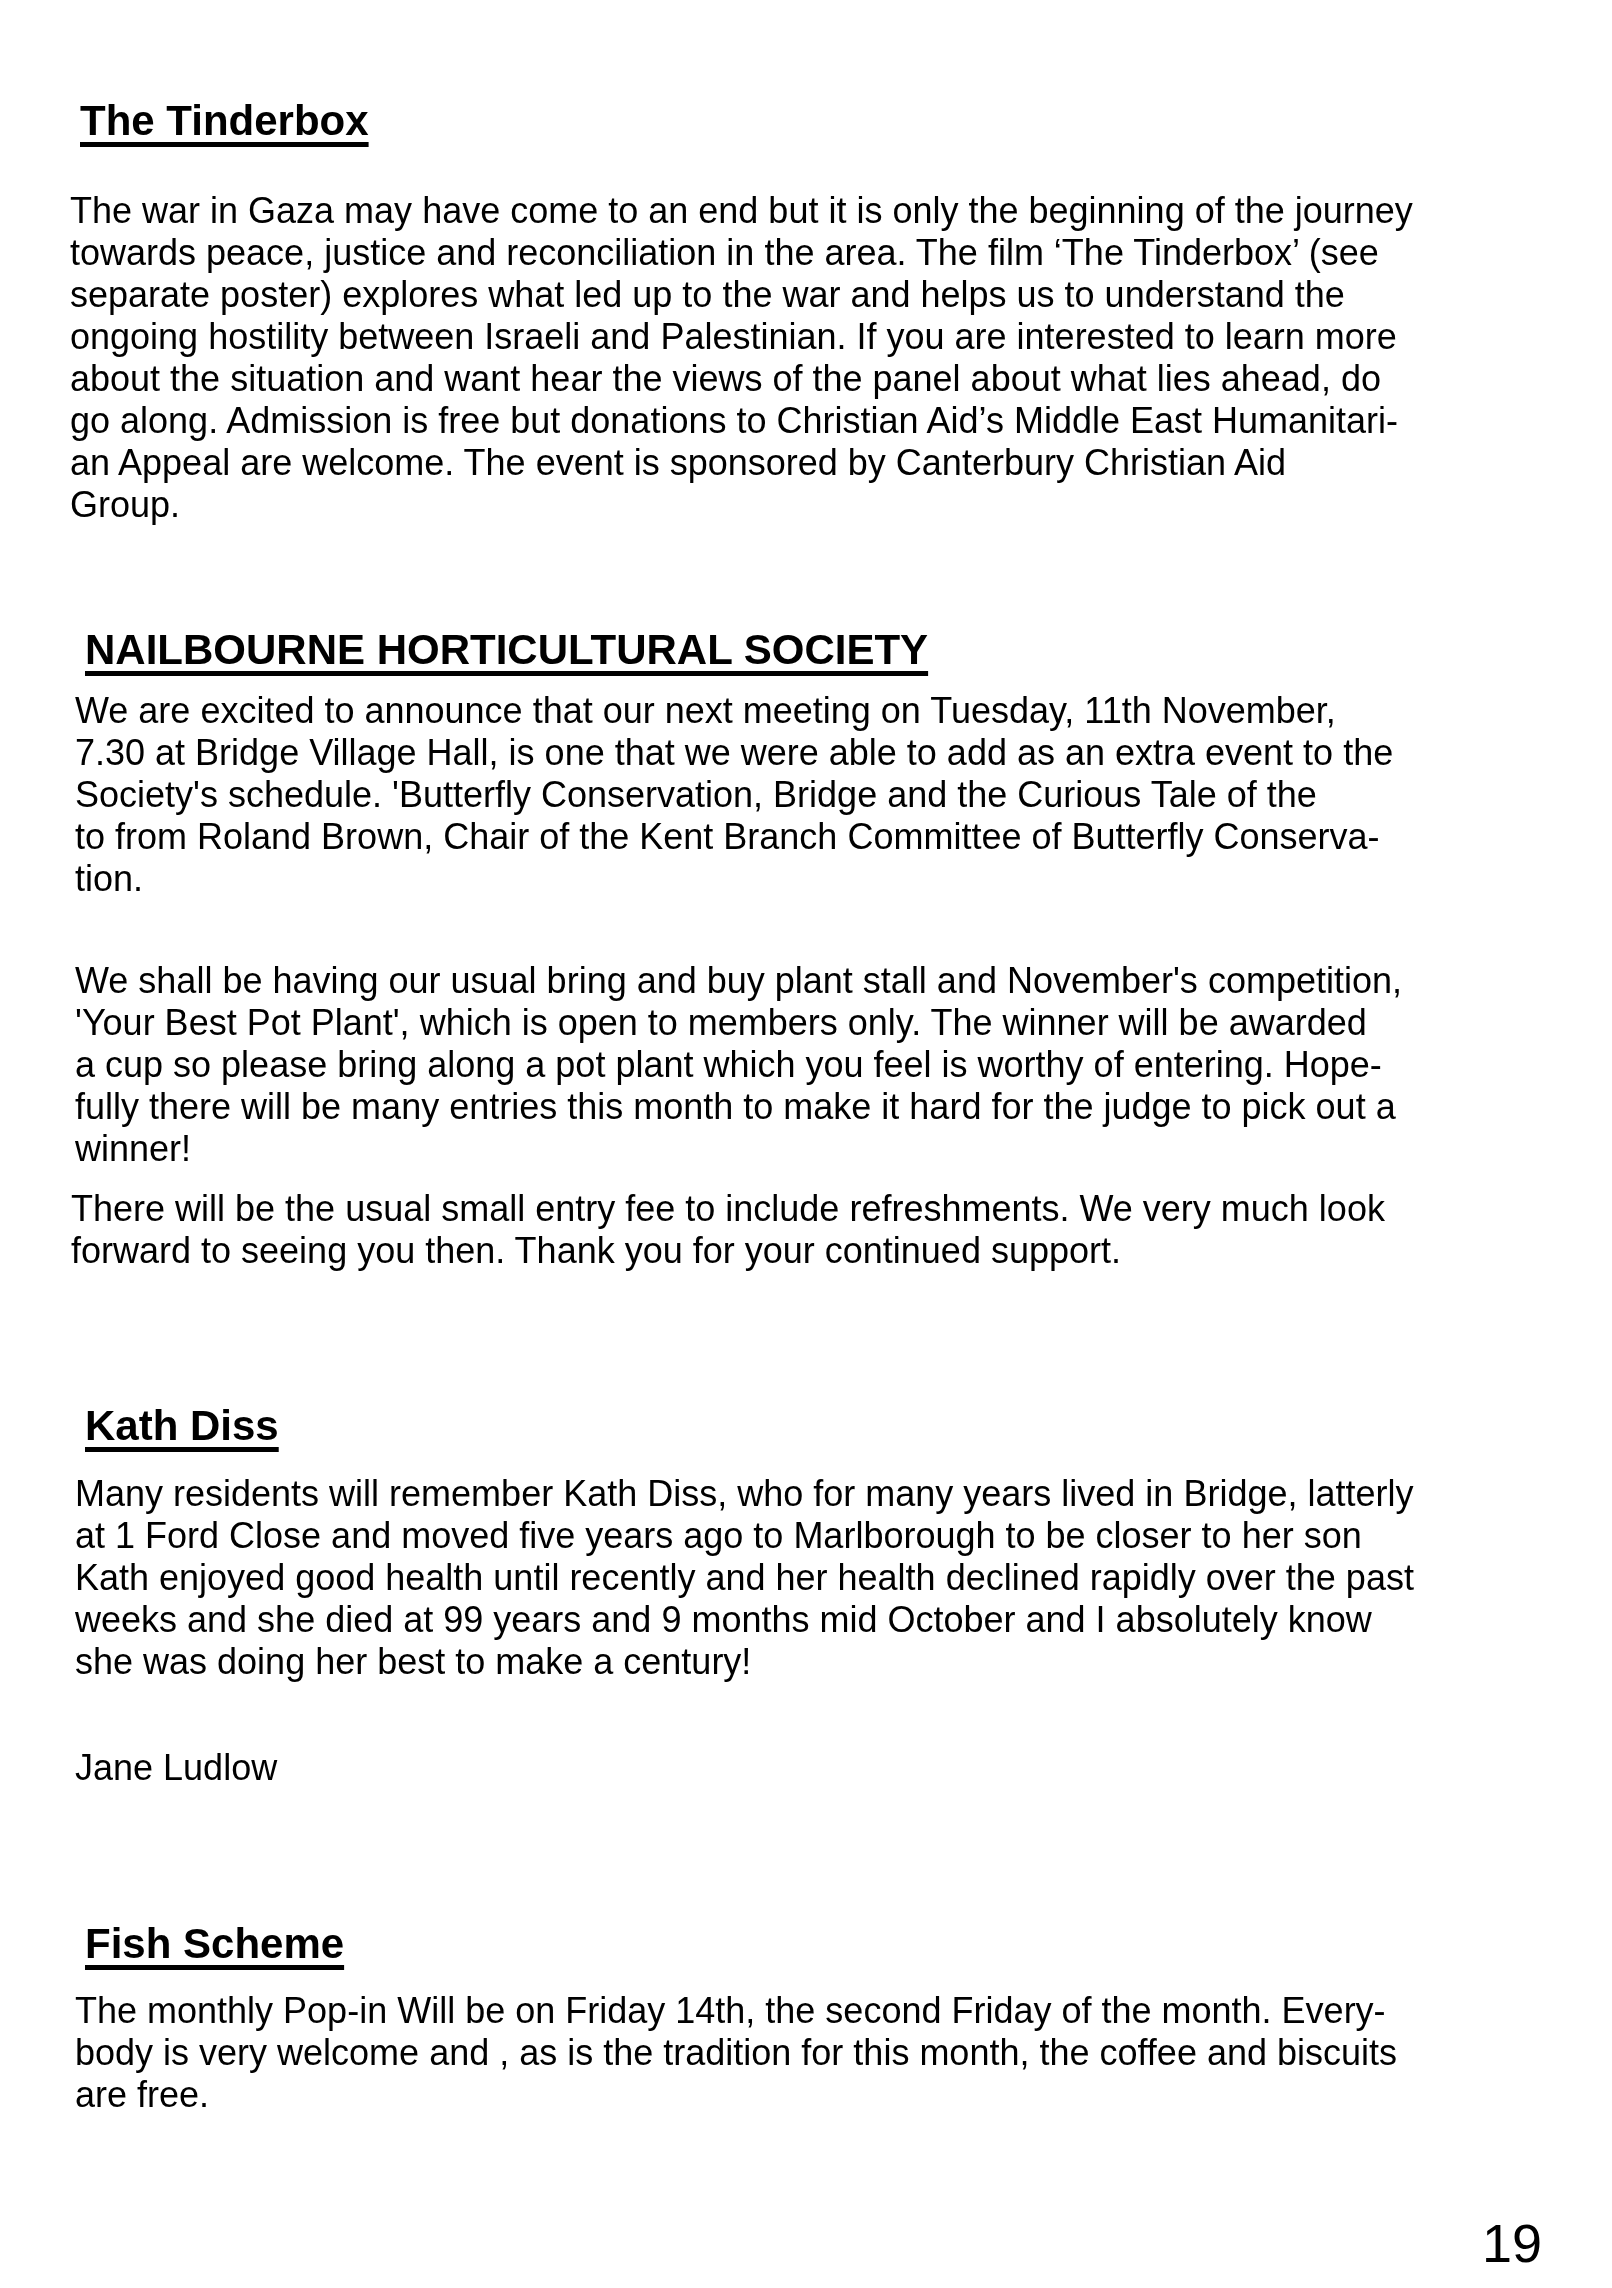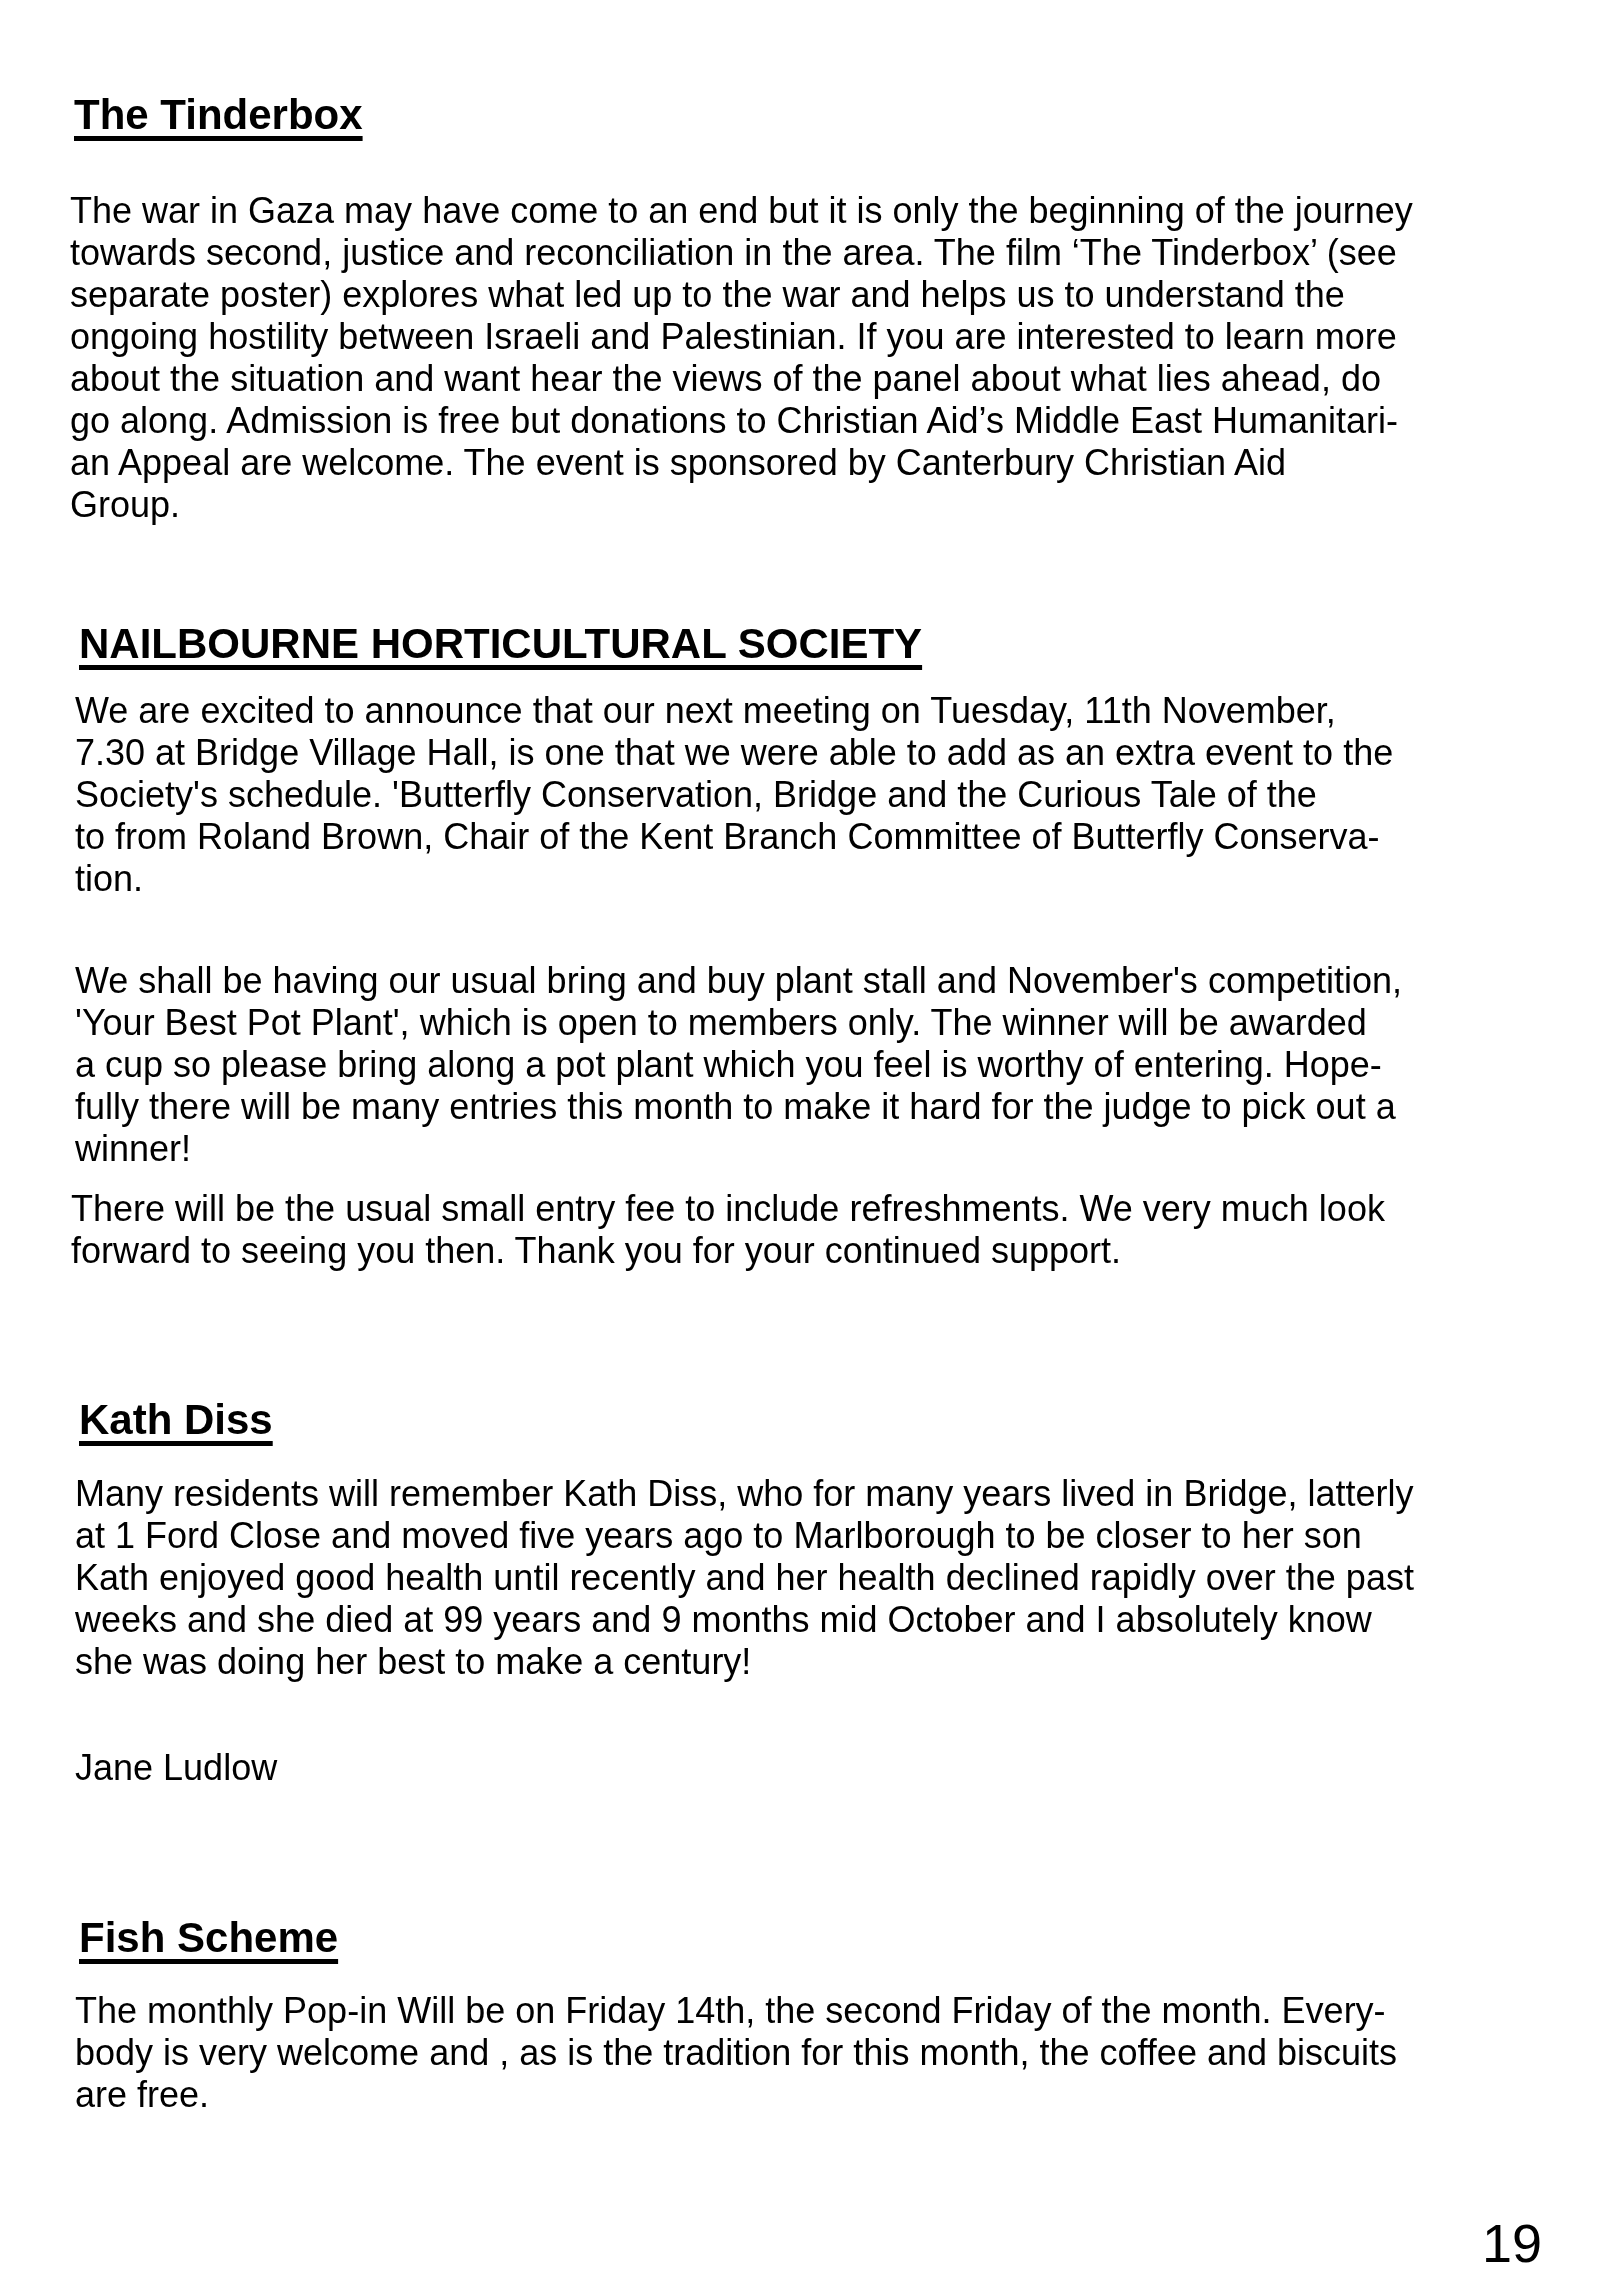--- a/index.html
+++ b/index.html
@@ -1,34 +1,34 @@
 <!DOCTYPE html>
 <html style="font-size:14.8px"><head>
 <meta charset="utf-8">
 <style>
   html, body { margin:0; padding:0; background:#ffffff; }
   body { width:1612px; height:2289px; position:relative; overflow:hidden;
          font-family:"Liberation Sans", sans-serif; color:#000000; }
   .sec { position:absolute; left:0; width:1612px; }
   .heading { position:absolute; font-weight:bold; font-size:42px; line-height:48px;
              text-decoration:underline; text-decoration-thickness:4.6px; text-underline-offset:6.5px;
-             white-space:nowrap; margin:4px; }
+             white-space:nowrap; margin:10px; }
   .para { position:absolute; font-size:36px; line-height:42px; margin:0; white-space:nowrap; }
   .line { display:block; }
   .b { font-weight:normal; }
   .pagenum { position:absolute; left:1482px; top:2217px; font-size:54px; line-height:52px; }
 </style>
 </head>
 <body>
 
 <div class="sec">
   <h2 class="heading" style="left:70px; top:87px;">The Tinderbox</h2>
   <div class="para" style="left:70px; top:190px;">
       <span class="line"><span>The war in Gaza may have come to an end but it is only the beginning of the journey</span></span>
-      <span class="line"><span>towards second, justice and reconciliation in the area.  The film ‘The Tinderbox’ (see</span></span>
+      <span class="line"><span>towards peace, justice and reconciliation in the area.  The film ‘The Tinderbox’ (see</span></span>
       <span class="line"><span>separate poster) explores what led up to the war and helps us to understand the</span></span>
       <span class="line"><span>ongoing hostility between Israeli and Palestinian. If you are interested to learn more</span></span>
       <span class="line"><span>about the situation and want hear the views of the panel about what lies ahead, do</span></span>
       <span class="line"><span>go along. Admission is free but donations to Christian Aid’s Middle East Humanitari-</span></span>
       <span class="line"><span>an Appeal are welcome.  The event is sponsored by Canterbury Christian Aid</span></span>
       <span class="line"><span>Group.</span></span>
     </div>
 </div>
 
 <div class="sec">

